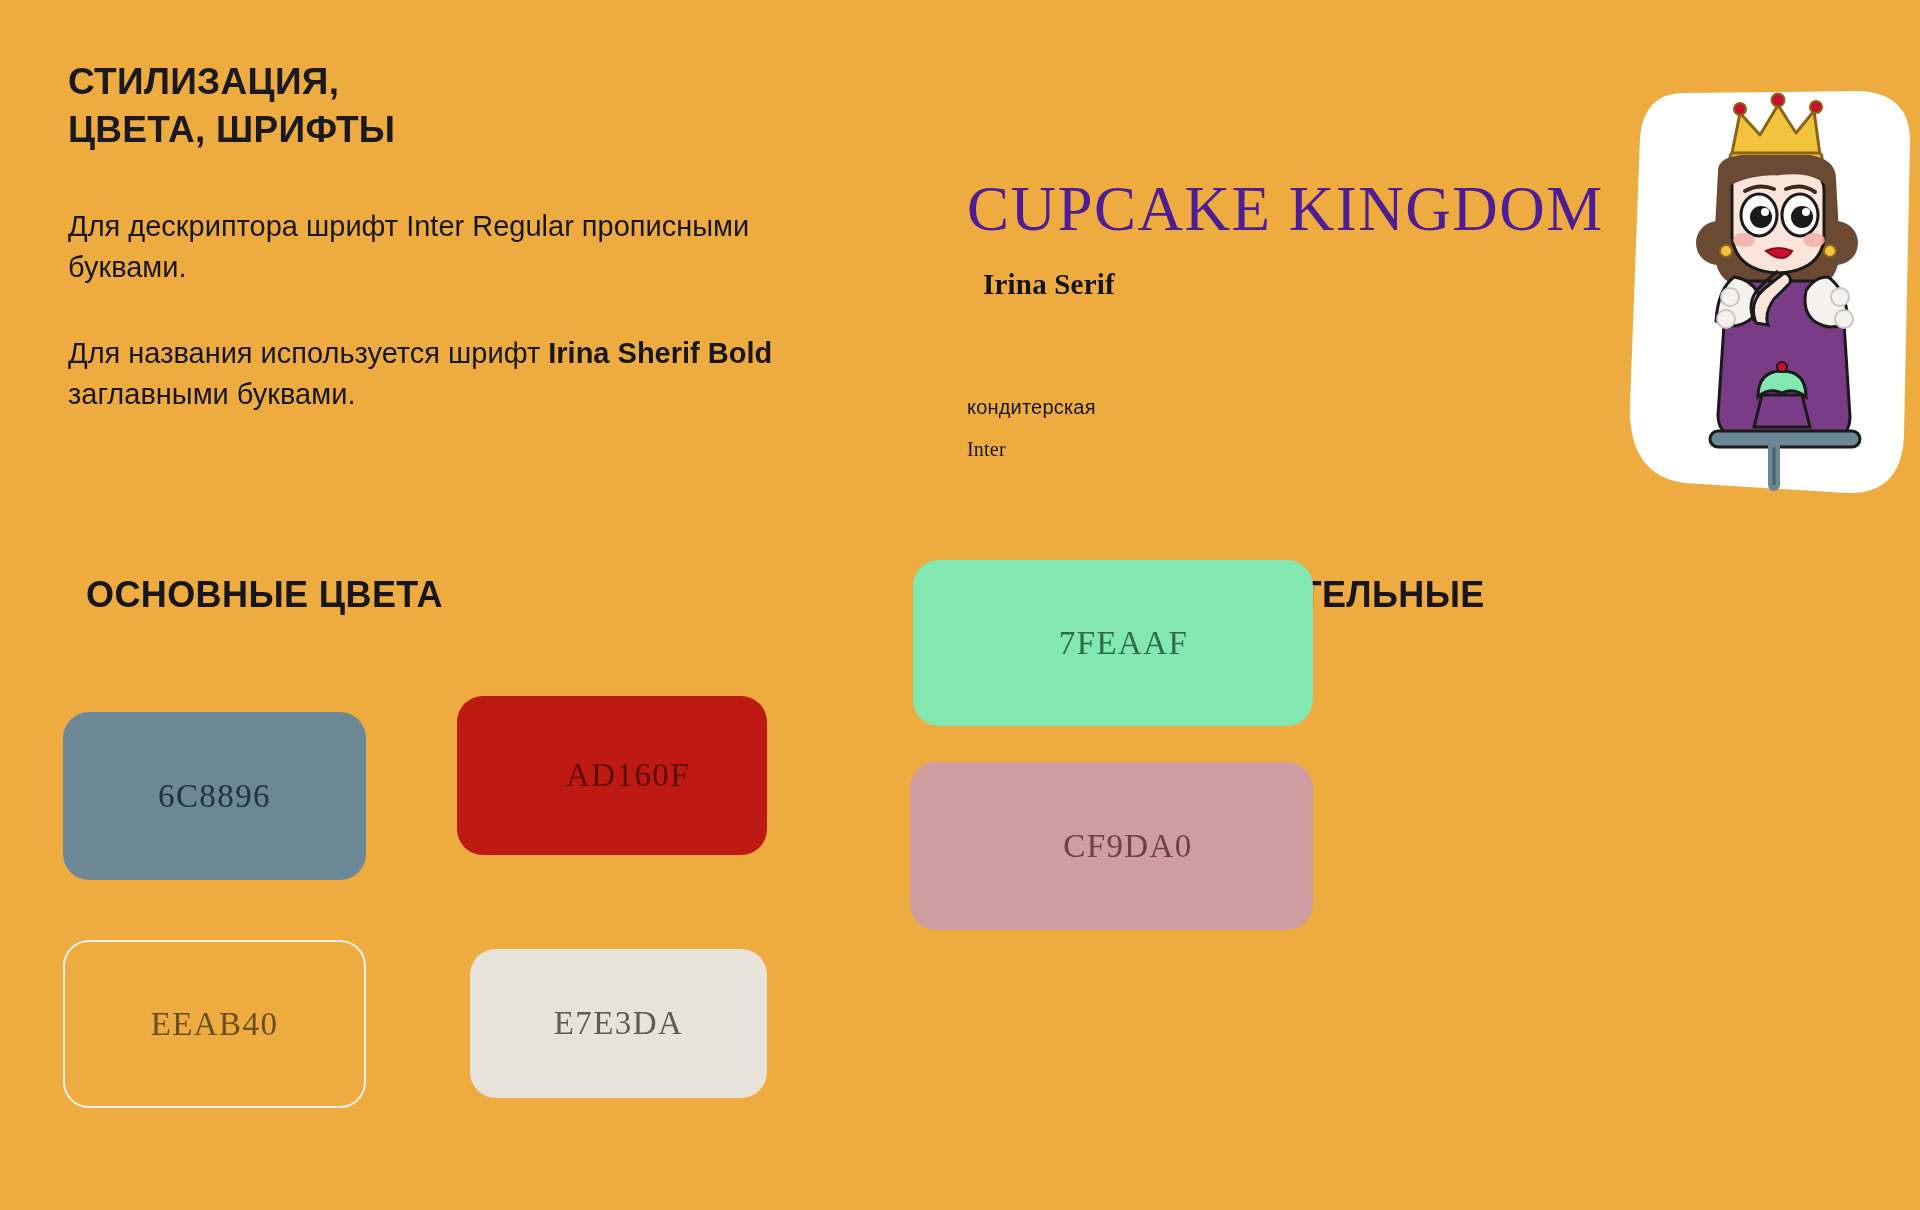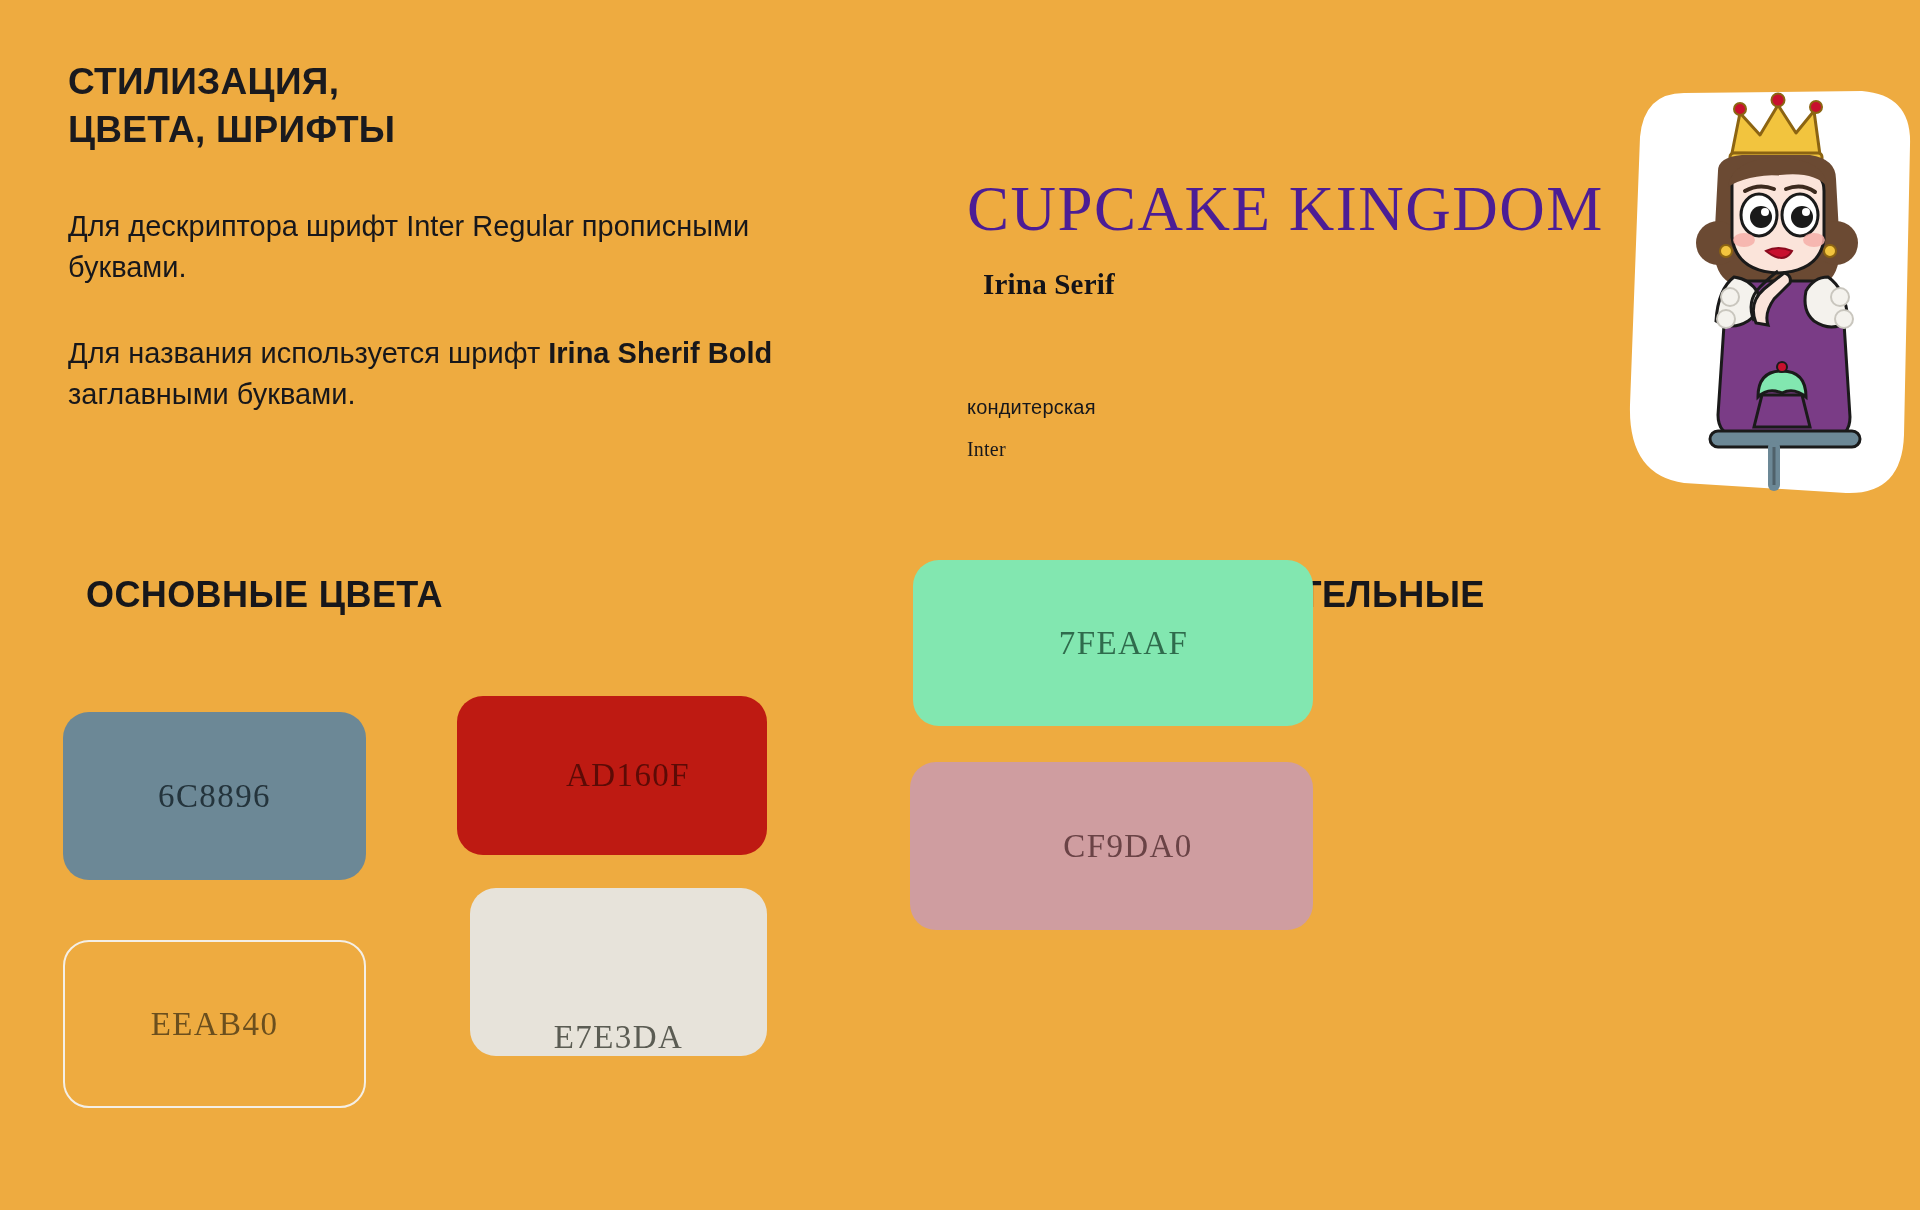--- a/index.html
+++ b/index.html
@@ -116,21 +116,21 @@
   }
   .swatch.outlined {
     background: transparent;
     border: 2px solid #F4EFE6;
   }
 
   
   .sw-slate  { left: 63px;  top: 712px;  width: 303px; height: 168px; }
   .sw-amber  { left: 63px;  top: 900px;  width: 303px; height: 168px; margin-top: 40px; }
   .sw-red    { left: 457px; top: 696px;  width: 310px; height: 159px; padding-left: 32px; }
-  .sw-cream  { left: 470px; top: 888px;  width: 297px; height: 168px; align-items: flex-end; }
+  .sw-cream  { left: 470px; top: 949px;  width: 297px; height: 149px; }
   .sw-mint   { left: 913px; top: 560px;  width: 400px; height: 166px; padding-left: 21px; }
   .sw-pink   { left: 910px; top: 762px;  width: 403px; height: 168px; }
 
   
   .mascot {
     position: absolute;
     left: 1614px;
     top: 75px;
     width: 300px;
     height: 430px;

